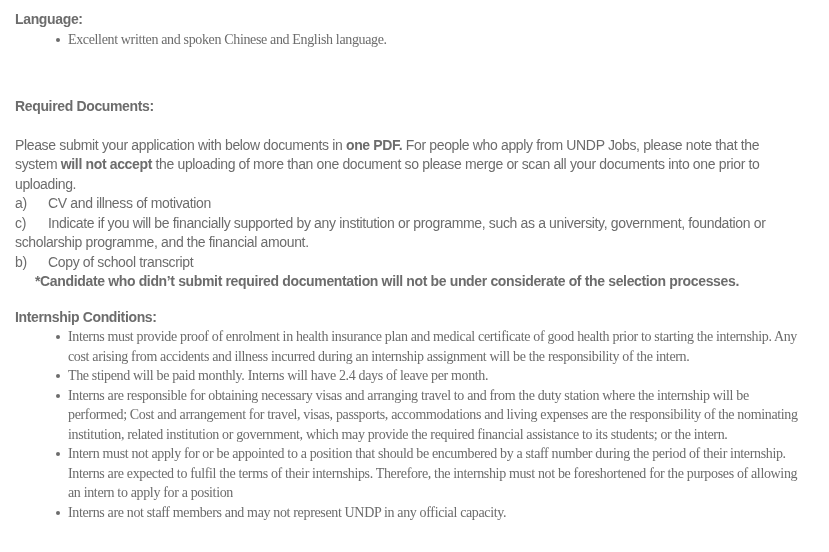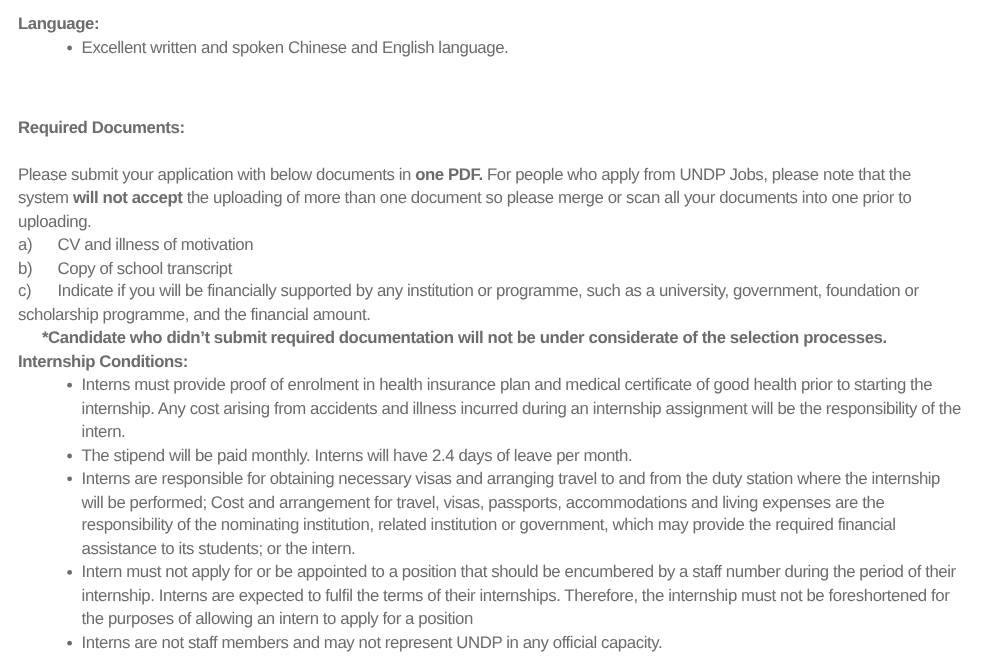--- a/index.html
+++ b/index.html
@@ -19,37 +19,38 @@
   }
   .doc {
     box-sizing: border-box;
     width: 815px;
     height: 552px;
     padding: 10px 14px 0 15px;
   }
   p { margin: 0; }
   .heading { font-weight: bold; }
   .sec-required { margin-top: 48px; }
-  .sec-internship { }
+  .sec-internship { margin-top: 16px; }
   .intro { max-width: 752px; margin-top: 19px; }
   .note { max-width: 752px; font-weight: bold; margin-left: 20px; }
   .lettered { max-width: 762px; }
   .lettered .marker {
     display: inline-block;
     width: 33px;
   }
   ul.bullets {
     list-style: none;
     margin: 0;
     padding: 0 0 0 40px;
     max-width: 760px;
   }
   ul.bullets li {
     position: relative;
     padding-left: 13px;
+    font-family: Liberation Serif, serif;
   }
   ul.bullets li::before {
     content: "";
     position: absolute;
     left: 1px;
     top: 8px;
     width: 4px;
     height: 4px;
     border-radius: 50%;
     background: currentColor;
@@ -64,22 +65,22 @@
     <p class="heading">Language:</p>
     <ul class="bullets">
       <li>Excellent written and spoken Chinese and English language.</li>
     </ul>
   </section>
 
   <section class="sec-required">
     <p class="heading">Required Documents:</p>
     <p class="intro"><span>Please submit your application with below documents in </span><strong>one PDF.</strong><span> For people who apply from UNDP Jobs, please note that the system </span><strong>will not accept</strong><span> the uploading of more than one document so please merge or scan all your documents into one prior to uploading.</span></p>
     <p class="lettered"><span class="marker">a)</span><span>CV and illness of motivation</span></p>
+    <p class="lettered"><span class="marker">c)</span><span>Indicate if you will be financially supported by any institution or programme, such as a university, government, foundation or scholarship programme, and the financial amount.</span></p>
     <p class="lettered"><span class="marker">b)</span><span>Copy of school transcript</span></p>
-    <p class="lettered"><span class="marker">c)</span><span>Indicate if you will be financially supported by any institution or programme, such as a university, government, foundation or scholarship programme, and the financial amount.</span></p>
     <p class="note">*Candidate who didn’t submit required documentation will not be under considerate of the selection processes.</p>
   </section>
 
   <section class="sec-internship">
     <p class="heading">Internship Conditions:</p>
     <ul class="bullets">
       <li>Interns must provide proof of enrolment in health insurance plan and medical certificate of good health prior to starting the internship. Any cost arising from accidents and illness incurred during an internship assignment will be the responsibility of the intern.</li>
       <li>The stipend will be paid monthly. Interns will have 2.4 days of leave per month.</li>
       <li>Interns are responsible for obtaining necessary visas and arranging travel to and from the duty station where the internship will be performed; Cost and arrangement for travel, visas, passports, accommodations and living expenses are the responsibility of the nominating institution, related institution or government, which may provide the required financial assistance to its students; or the intern.</li>
       <li>Intern must not apply for or be appointed to a position that should be encumbered by a staff number during the period of their internship. Interns are expected to fulfil the terms of their internships. Therefore, the internship must not be foreshortened for the purposes of allowing an intern to apply for a position</li>

